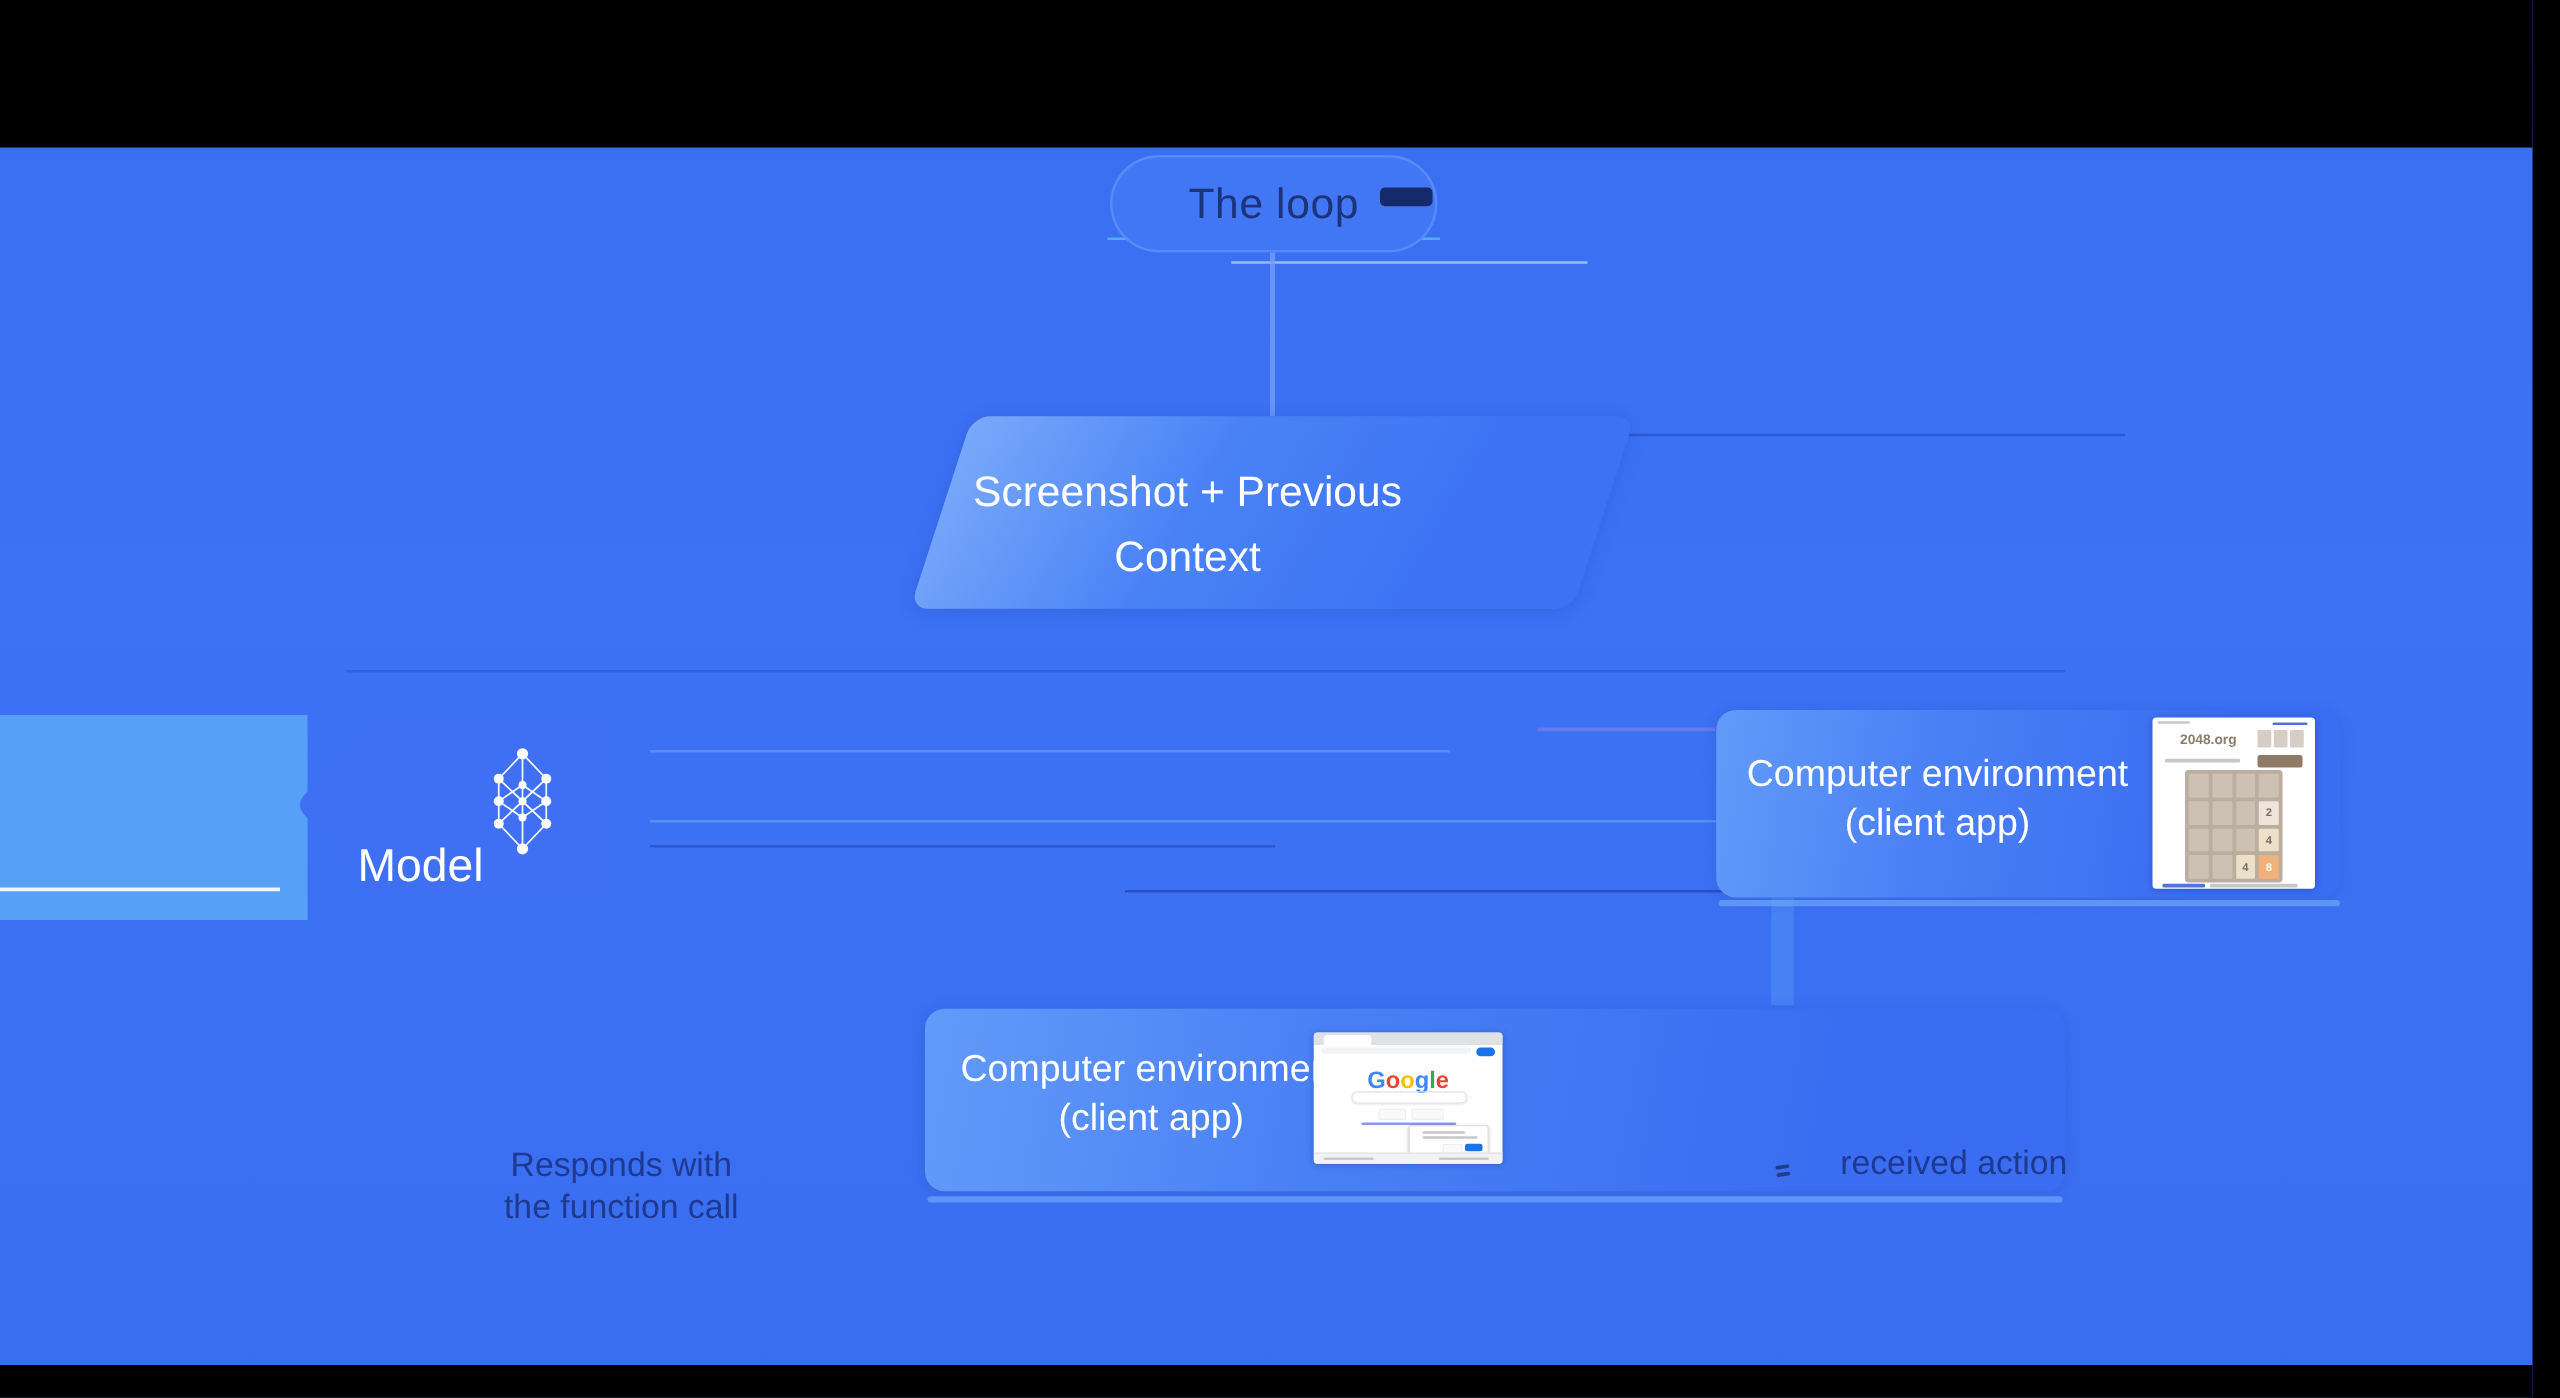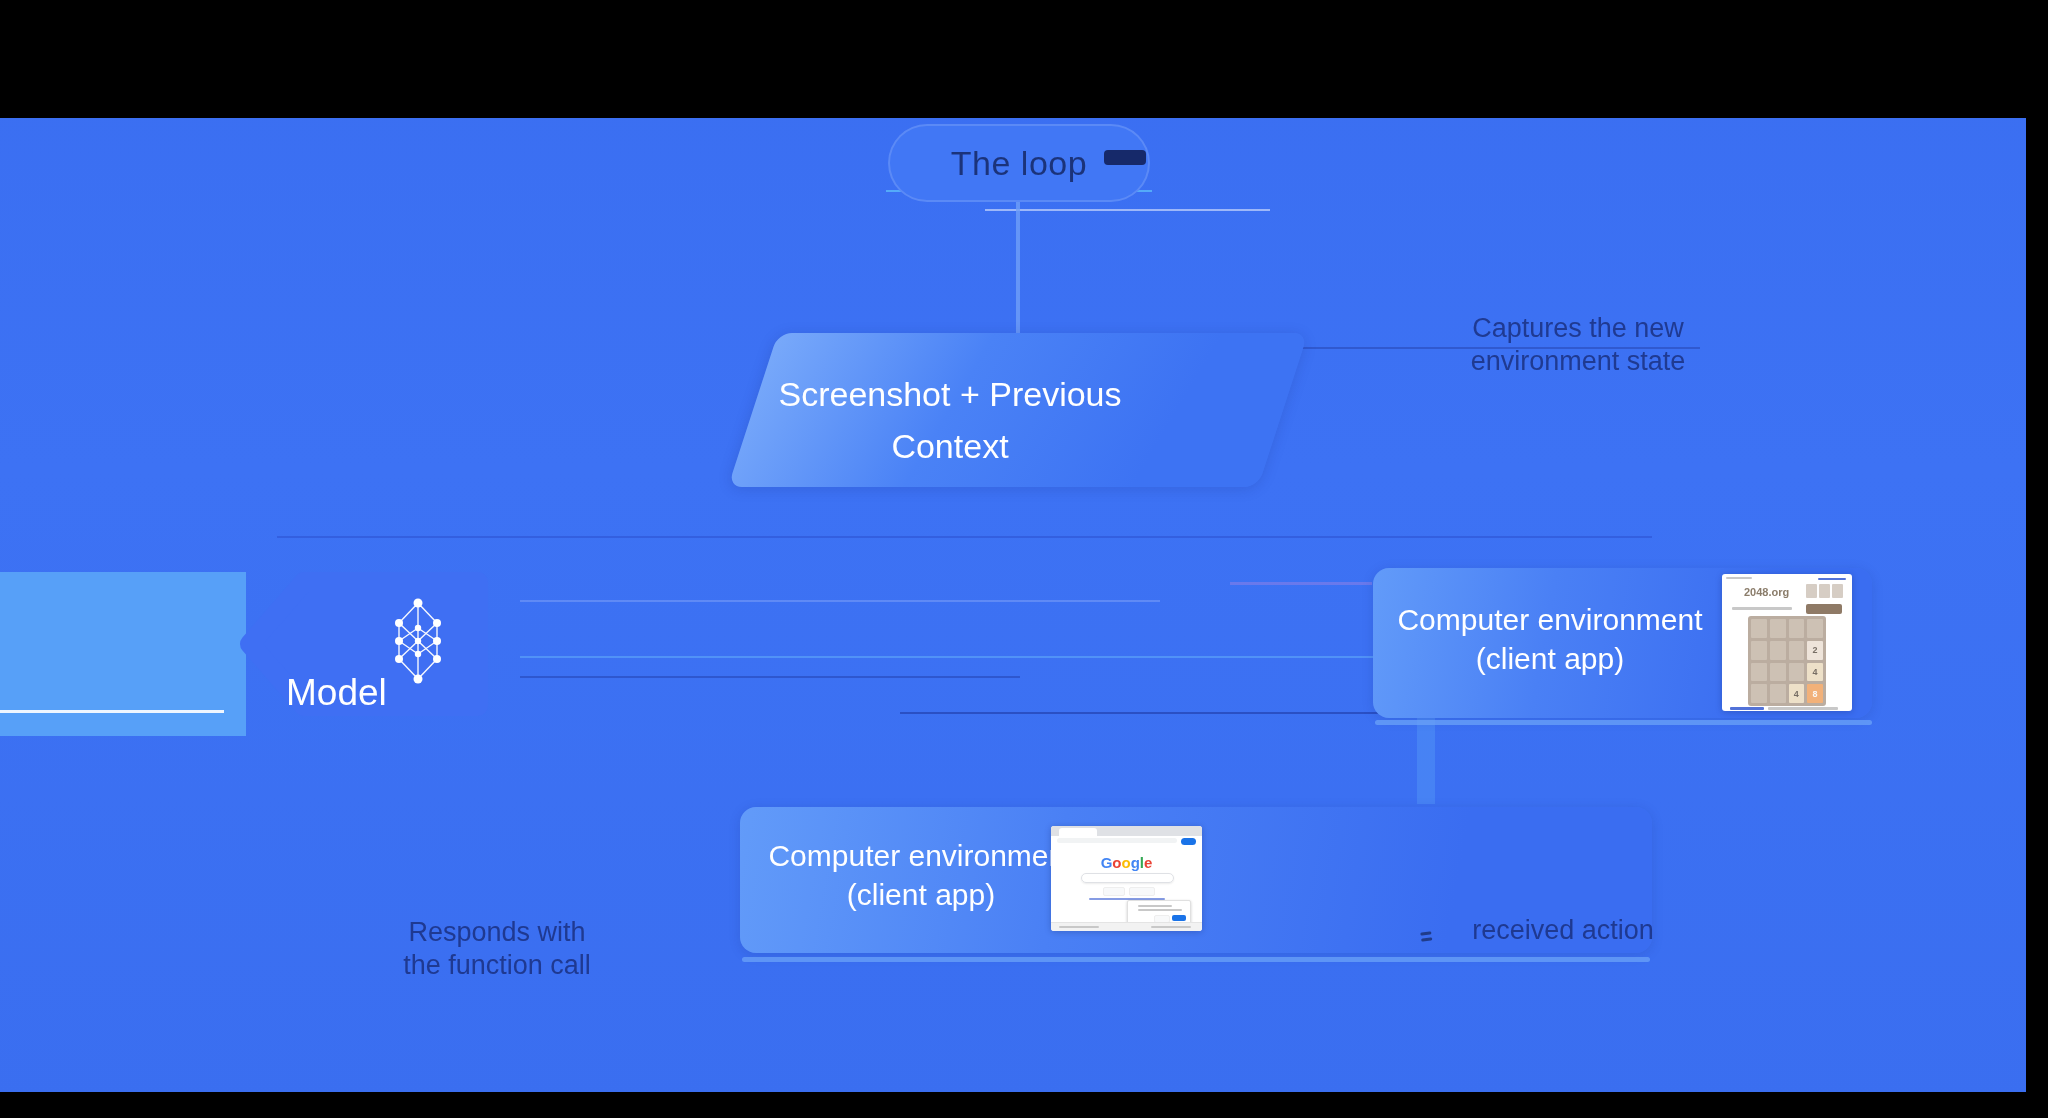--- a/index.html
+++ b/index.html
@@ -71,21 +71,21 @@
   .cell{background:#cdc1b4;border-radius:1px;display:flex;align-items:center;justify-content:center;
         font-size:9px;font-weight:bold;color:#776e65;}
   .cell.t2{background:#eee4da;}
   .cell.t4{background:#ede0c8;}
   .cell.t8{background:#f2b179;color:#f9f6f2;}
   .shot-google{left:1051px;top:826px;width:151px;height:105px;}
   .chrome-bar{left:0;top:0;width:151px;height:10px;background:#dfe1e5;}
   .chrome-tab{left:8px;top:2px;width:38px;height:8px;background:#fff;border-radius:3px 3px 0 0;}
   .url-bar{left:6px;top:12px;width:120px;height:5px;background:#f1f3f4;border-radius:3px;}
   .signin-pill{left:130px;top:12px;width:15px;height:7px;background:#1a73e8;border-radius:4px;}
-  .glogo{left:0;top:28px;width:151px;text-align:center;font-size:15px;font-weight:bold;letter-spacing:0;}
+  .glogo{left:0;top:28px;width:151px;text-align:center;font-size:19px;font-weight:bold;letter-spacing:0;}
   .gl0,.gl3{color:#4285f4;} .gl1,.gl5{color:#ea4335;} .gl2{color:#fbbc05;} .gl4{color:#34a853;}
   .gsearch{left:30px;top:47px;width:91px;height:8px;border:1px solid #dfe1e5;border-radius:5px;box-shadow:0 1px 2px rgba(0,0,0,.08);}
   .gbtn{top:61px;height:7px;background:#f8f9fa;border:1px solid #eee;border-radius:2px;}
   .gdialog{left:76px;top:74px;width:62px;height:23px;background:#fff;border:1px solid #e0e0e0;border-radius:2px;box-shadow:0 1px 3px rgba(0,0,0,.2);}
   .gdialog-btn{left:44px;top:14px;width:14px;height:6px;background:#1a73e8;border-radius:2px;}
   .gfooter{left:0;top:96px;width:151px;height:9px;background:#f2f2f2;border-top:1px solid #e4e4e4;}
   .refresh-glyph span{display:block;width:11px;height:3px;border-radius:2px;background:#16275e;opacity:.7;margin-bottom:3px;}
 </style>
 </head>
 <body>
@@ -217,24 +217,20 @@
       <div class="abs tline" style="left:10px;top:8px;width:44px;height:2px;"></div>
       <div class="abs gdialog-btn"></div>
       <div class="abs gbtn" style="left:26px;top:14px;width:14px;height:6px;"></div>
     </div>
     <div class="abs gfooter">
       <div class="abs tline" style="left:8px;top:3px;width:40px;height:2px;"></div>
       <div class="abs tline" style="left:100px;top:3px;width:40px;height:2px;"></div>
     </div>
   </div>
 
-  <div class="abs step" style="left:1428px;top:312px;">
-    <div>Captures the new</div>
-    <div>environment state</div>
-  </div>
   <div class="abs step" style="left:347px;top:916px;">
     <div>Responds with</div>
     <div>the function call</div>
   </div>
   <div class="abs step" style="left:1413px;top:914px;">
     <div>received action</div>
   </div>
   <div class="abs refresh-glyph" style="left:1421px;top:932px;transform:rotate(-8deg);">
     <span></span>
       <span></span>

